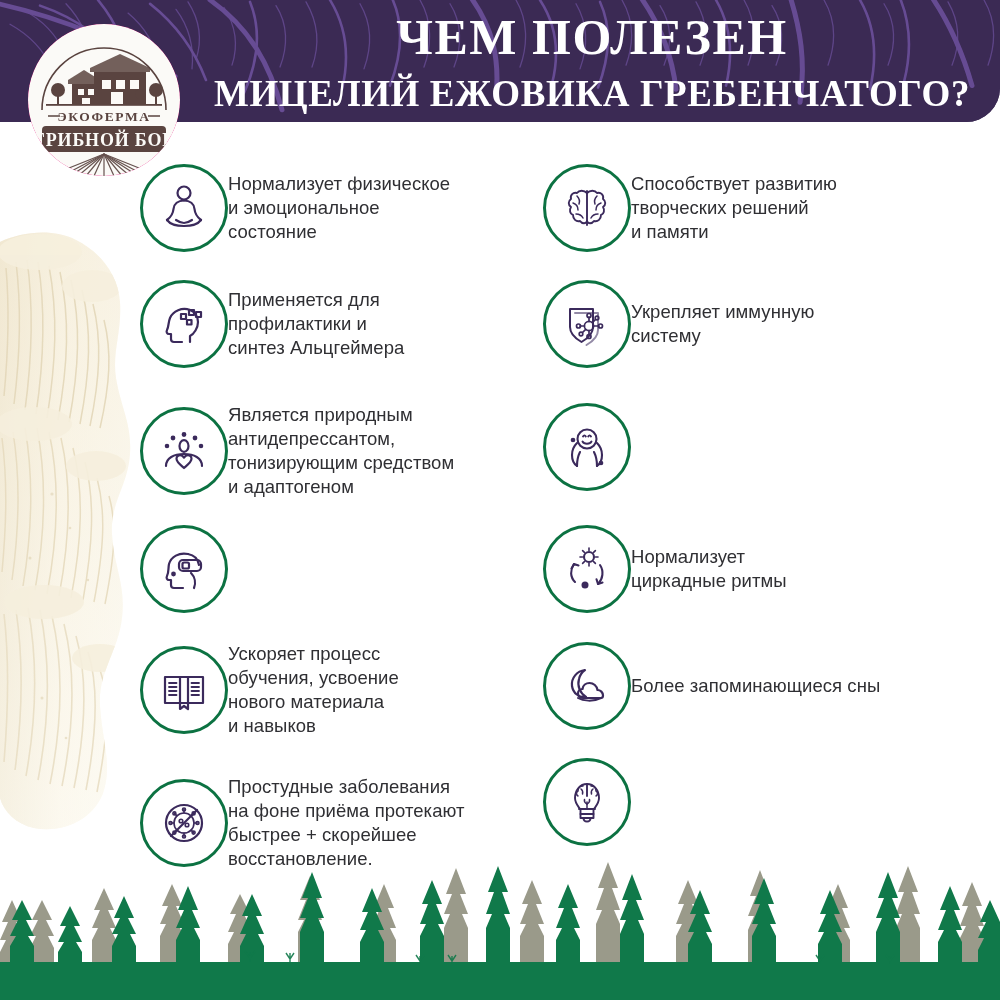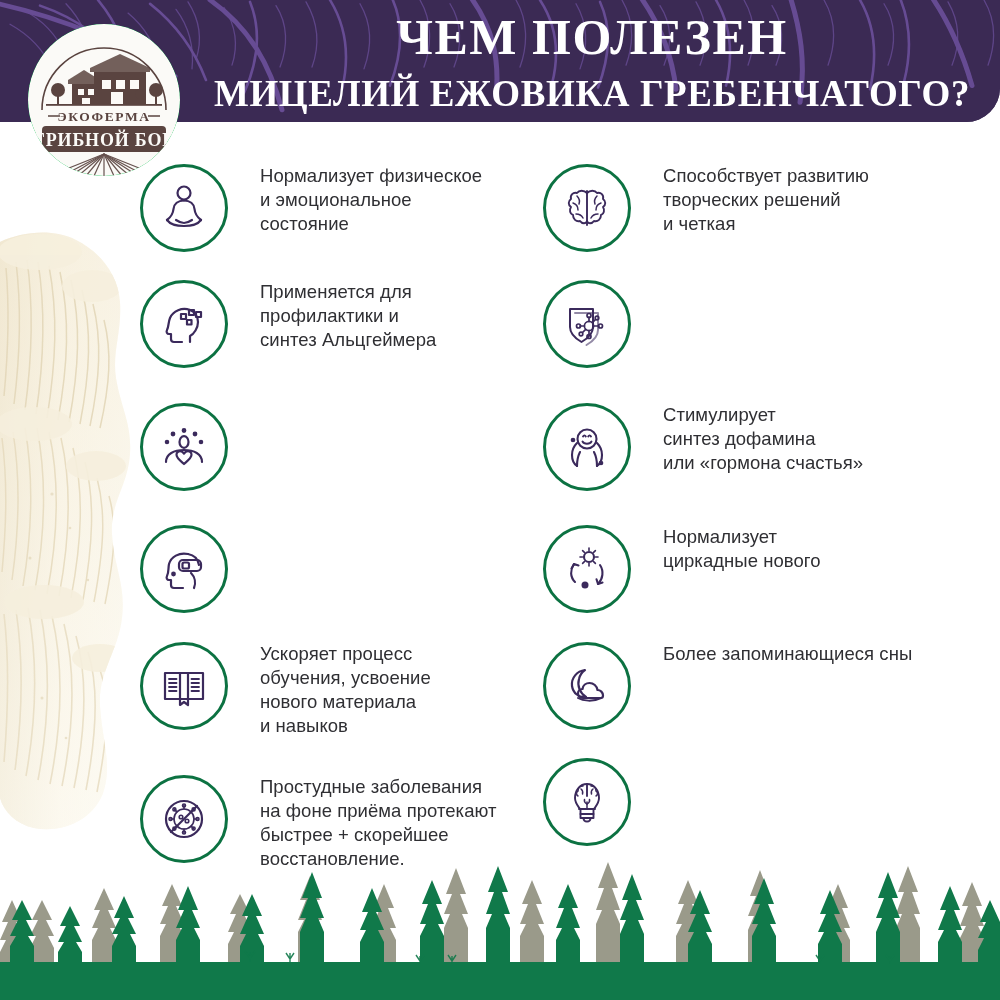--- a/index.html
+++ b/index.html
@@ -56,21 +56,21 @@
     white-space: nowrap;
     margin-top: 10px;
   }
 
   
   .logo {
     position: absolute;
     left: 28px; top: 24px;
     width: 152px; height: 152px;
     border-radius: 50%;
-    background: #22c55e;
+    background: #ec4899;
     z-index: 7;
     overflow: hidden;
   }
 
   
   .mushroom {
     position: absolute;
     left: 0; top: 228px;
     width: 135px; height: 610px;
     z-index: 1;
@@ -95,22 +95,22 @@
   .col {
     position: absolute;
     top: 0;
   }
   .col-left  { left: 140px; width: 400px; }
   .col-right { left: 543px; width: 450px; }
 
   .item {
     position: absolute;
     display: flex;
-    align-items: flex-start;
-    gap: 32px;
+    align-items: center;
+    gap: 0;
   }
   .badge {
     flex: 0 0 auto;
     width: 88px; height: 88px;
     border-radius: 50%;
     border: 3.5px solid #0c7242;
     background: #ffffff;
     display: flex;
     align-items: center;
     justify-content: center;
@@ -375,20 +375,24 @@
             <ellipse cx="26" cy="21" rx="4.5" ry="5.8"></ellipse>
             <circle cx="15" cy="13" r="1.3" fill="#3b2a5c"></circle>
             <circle cx="26" cy="9.5" r="1.3" fill="#3b2a5c"></circle>
             <circle cx="37" cy="13" r="1.3" fill="#3b2a5c"></circle>
             <circle cx="9" cy="21" r="1.2" fill="#3b2a5c"></circle>
             <circle cx="43" cy="21" r="1.2" fill="#3b2a5c"></circle>
             <path d="M8,41 C8,33 16,29 26,29 C36,29 44,33 44,41"></path>
             <path d="M26,43 C22,39.5 18.5,37 18.5,33.8 C18.5,31.6 20.2,30.2 22.1,30.2 C23.7,30.2 25.1,31.2 26,32.6 C26.9,31.2 28.3,30.2 29.9,30.2 C31.8,30.2 33.5,31.6 33.5,33.8 C33.5,37 30,39.5 26,43 Z"></path>
           </svg>
         </div>
+        <div class="item-text">Является природным
+антидепрессантом,
+тонизирующим средством
+и адаптогеном</div>
       </div>
 
       <div class="item" style="top:375px;">
         <div class="badge">
           <svg width="52" height="52" viewBox="0 0 52 52" fill="none" stroke="#3b2a5c" stroke-width="2.2" stroke-linecap="round" stroke-linejoin="round">
             <path d="M30,11 C21,9 13,14 11,21 C10,26 11,29 9,33 C8,35 9,37 11,37 L13,37 L13,42 C13,44 14,45 16,45 L25,45"></path>
             <path d="M30,11 C36,12 40,16 41,22"></path>
             <path d="M33,30 C37,34 38,40 36,45"></path>
             <rect x="21" y="17" width="22" height="11" rx="4"></rect>
             <rect x="24.5" y="19.5" width="6.5" height="6" rx="1.5"></rect>
@@ -471,21 +475,21 @@
               <path d="M12,21 C15,22 17,25 17,28"></path>
               <path d="M15,32 C18,32 21,34 22,36"></path>
               <path d="M36,14 C34,16 33,19 34,22"></path>
               <path d="M40,21 C37,22 35,25 35,28"></path>
               <path d="M37,32 C34,32 31,34 30,36"></path>
             </g>
           </svg>
         </div>
         <div class="item-text">Способствует развитию
 творческих решений
-и четкая</div>
+и памяти</div>
       </div>
 
       <div class="item" style="top:130px;">
         <div class="badge">
           <svg width="52" height="52" viewBox="0 0 52 52" fill="none" stroke="#3b2a5c" stroke-width="2" stroke-linecap="round" stroke-linejoin="round">
             <path d="M9,11 L32,11 L32,29 C32,37 24,42 20.5,44 C17,42 9,37 9,29 Z"></path>
             <path d="M14,15 L37,15 L37,32 C37,40 29,45 25.5,47" opacity="0.55"></path>
             <g stroke-width="1.7">
               <circle cx="28" cy="28" r="4.6"></circle>
               <line x1="28" y1="23.4" x2="28" y2="19"></line>
@@ -496,40 +500,39 @@
                 <circle cx="28" cy="38.5" r="2"></circle>
               <line x1="23.4" y1="28" x2="19" y2="28"></line>
                 <circle cx="17.5" cy="28" r="2"></circle>
               <line x1="31.3" y1="24.7" x2="34.5" y2="21.5"></line>
                 <circle cx="36" cy="20" r="1.8"></circle>
               <line x1="24.7" y1="31.3" x2="21.5" y2="34.5"></line>
                 <circle cx="20" cy="36" r="1.8"></circle>
             </g>
           </svg>
         </div>
+        <div class="item-text">Укрепляет иммунную
+систему</div>
       </div>
 
       <div class="item" style="top:253px;">
         <div class="badge">
           <svg width="52" height="52" viewBox="0 0 52 52" fill="none" stroke="#3b2a5c" stroke-width="2.1" stroke-linecap="round" stroke-linejoin="round">
             <circle cx="26" cy="18" r="9.5"></circle>
             <path d="M22,15.5 C22.8,14 24,14 24.8,15.5" stroke-width="1.9"></path>
             <path d="M27.2,15.5 C28,14 29.2,14 30,15.5" stroke-width="1.9"></path>
             <path d="M21.5,20.5 C23,23.5 29,23.5 30.5,20.5" stroke-width="1.9"></path>
             <path d="M16,22 C13,25 11,29 11,34 C11,39 13,43 16,45"></path>
             <path d="M16,45 C16,40 17,35 19,31"></path>
             <path d="M36,22 C39,25 41,29 41,34 C41,39 39,43 36,45"></path>
             <path d="M36,45 C36,40 35,35 33,31"></path>
             <circle cx="12" cy="19" r="1.3" fill="#3b2a5c"></circle>
             <circle cx="40" cy="42" r="1.3" fill="#3b2a5c"></circle>
           </svg>
         </div>
-        <div class="item-text">Стимулирует
-синтез дофамина
-или «гормона счастья»</div>
       </div>
 
       <div class="item" style="top:375px;">
         <div class="badge">
           <svg width="52" height="52" viewBox="0 0 52 52" fill="none" stroke="#3b2a5c" stroke-width="2.1" stroke-linecap="round" stroke-linejoin="round">
             <circle cx="28" cy="14" r="5"></circle>
             <g stroke-width="1.6">
               <line x1="28" y1="5" x2="28" y2="7.5"></line>
               <line x1="34.4" y1="7.6" x2="32.6" y2="9.4"></line>
               <line x1="37" y1="14" x2="34.5" y2="14"></line>
@@ -540,21 +543,21 @@
               <line x1="21.6" y1="7.6" x2="23.4" y2="9.4"></line>
             </g>
             <path d="M13,21 C9,27 9,34 14,39"></path>
             <path d="M13,21 L10.5,25.5 M13,21 L17.5,22.5"></path>
             <path d="M39,22 C43,28 42,36 37,41"></path>
             <path d="M37,41 L35.5,36.3 M37,41 L41.5,39.5"></path>
             <circle cx="24" cy="42" r="3.5" fill="#3b2a5c" stroke="none"></circle>
           </svg>
         </div>
         <div class="item-text">Нормализует
-циркадные нового</div>
+циркадные ритмы</div>
       </div>
 
       <div class="item" style="top:492px;">
         <div class="badge">
           <svg width="52" height="52" viewBox="0 0 52 52" fill="none" stroke="#3b2a5c" stroke-width="2.2" stroke-linecap="round" stroke-linejoin="round">
             <path d="M24,10 C16,11 10,18 11,26 C12,33 18,38 25,37 C19,33 16,26 18,19 C19,15 21,12 24,10 Z"></path>
             <path d="M22,38 C19,38 17,36 17,33.5 C17,31 19,29 21.5,29 C22,25.5 25,23 28.5,23 C32.5,23 36,26 36.5,30 C39.5,30 42,32.5 42,35.5 C42,37 41.2,38 40,38 Z"></path>
             <path d="M17,38 C22,41 32,42 40,38" stroke-width="2"></path>
           </svg>
         </div>

